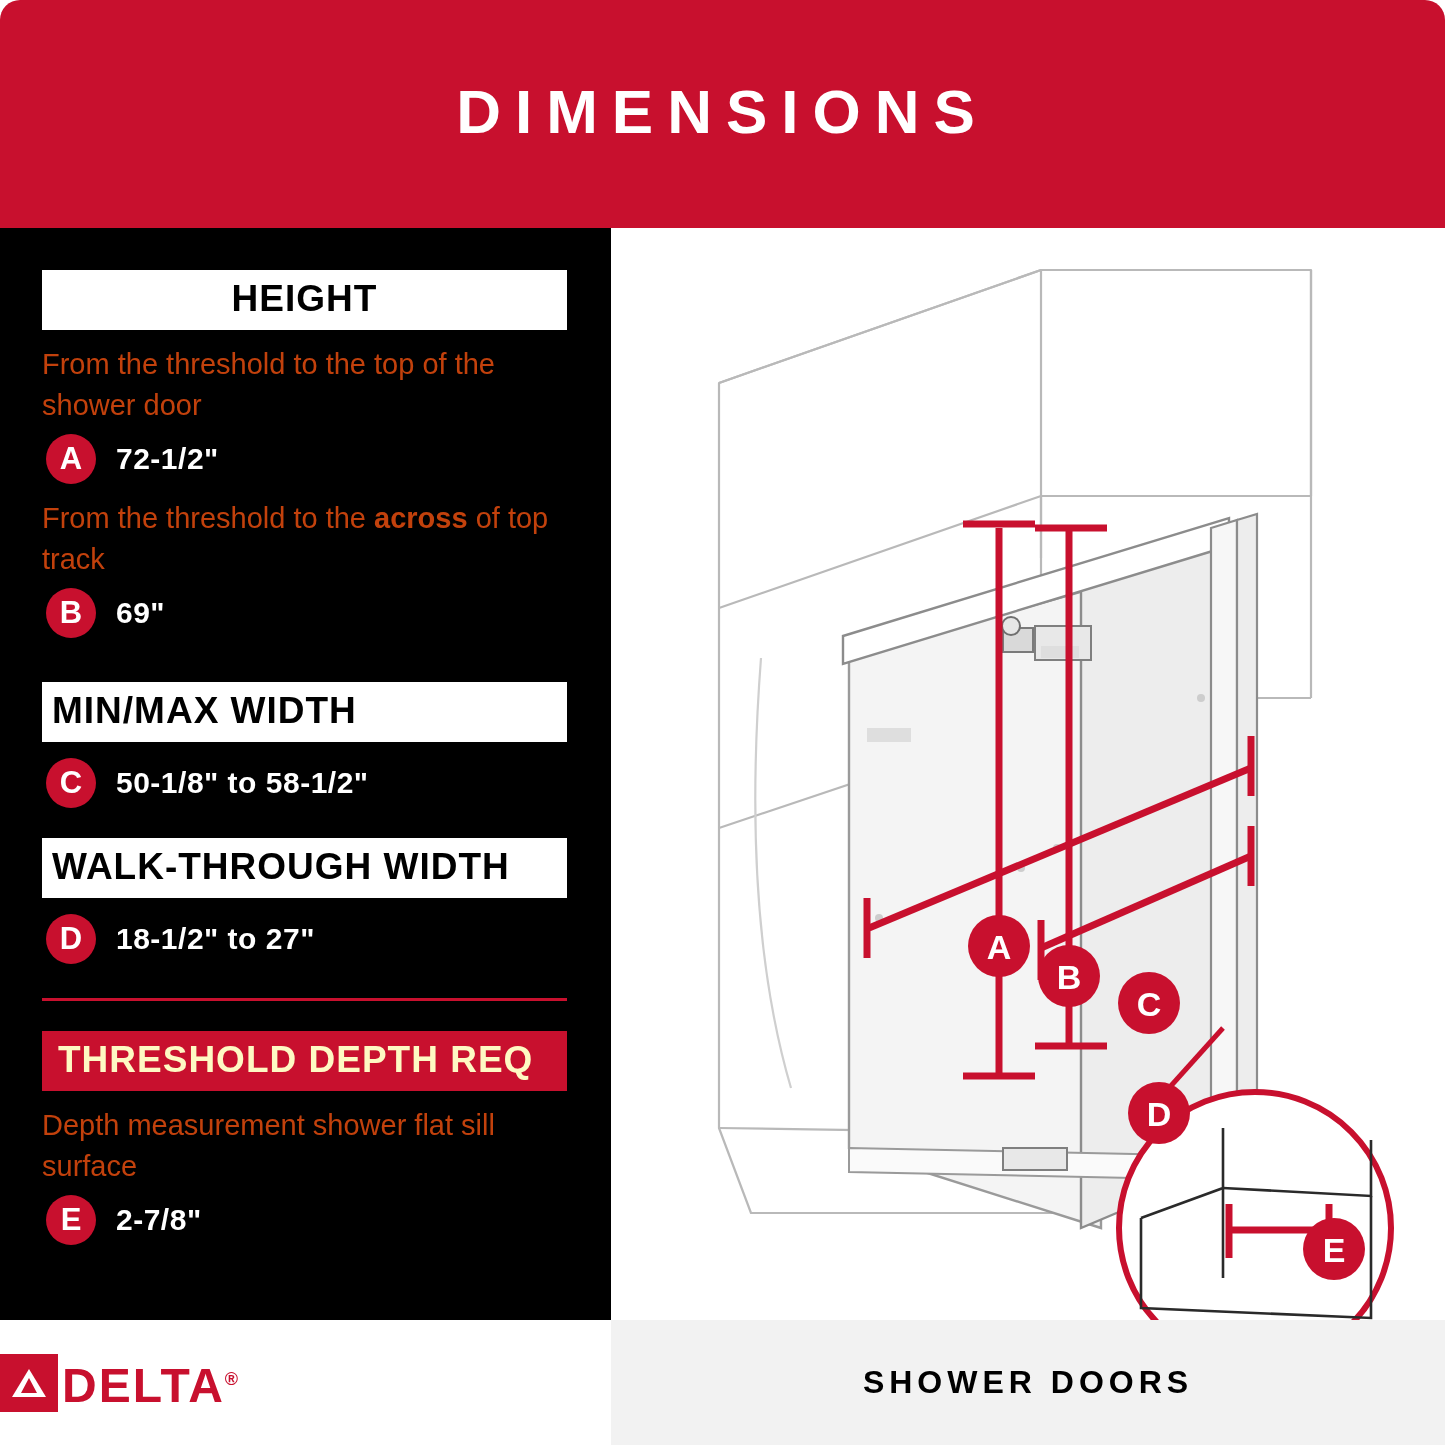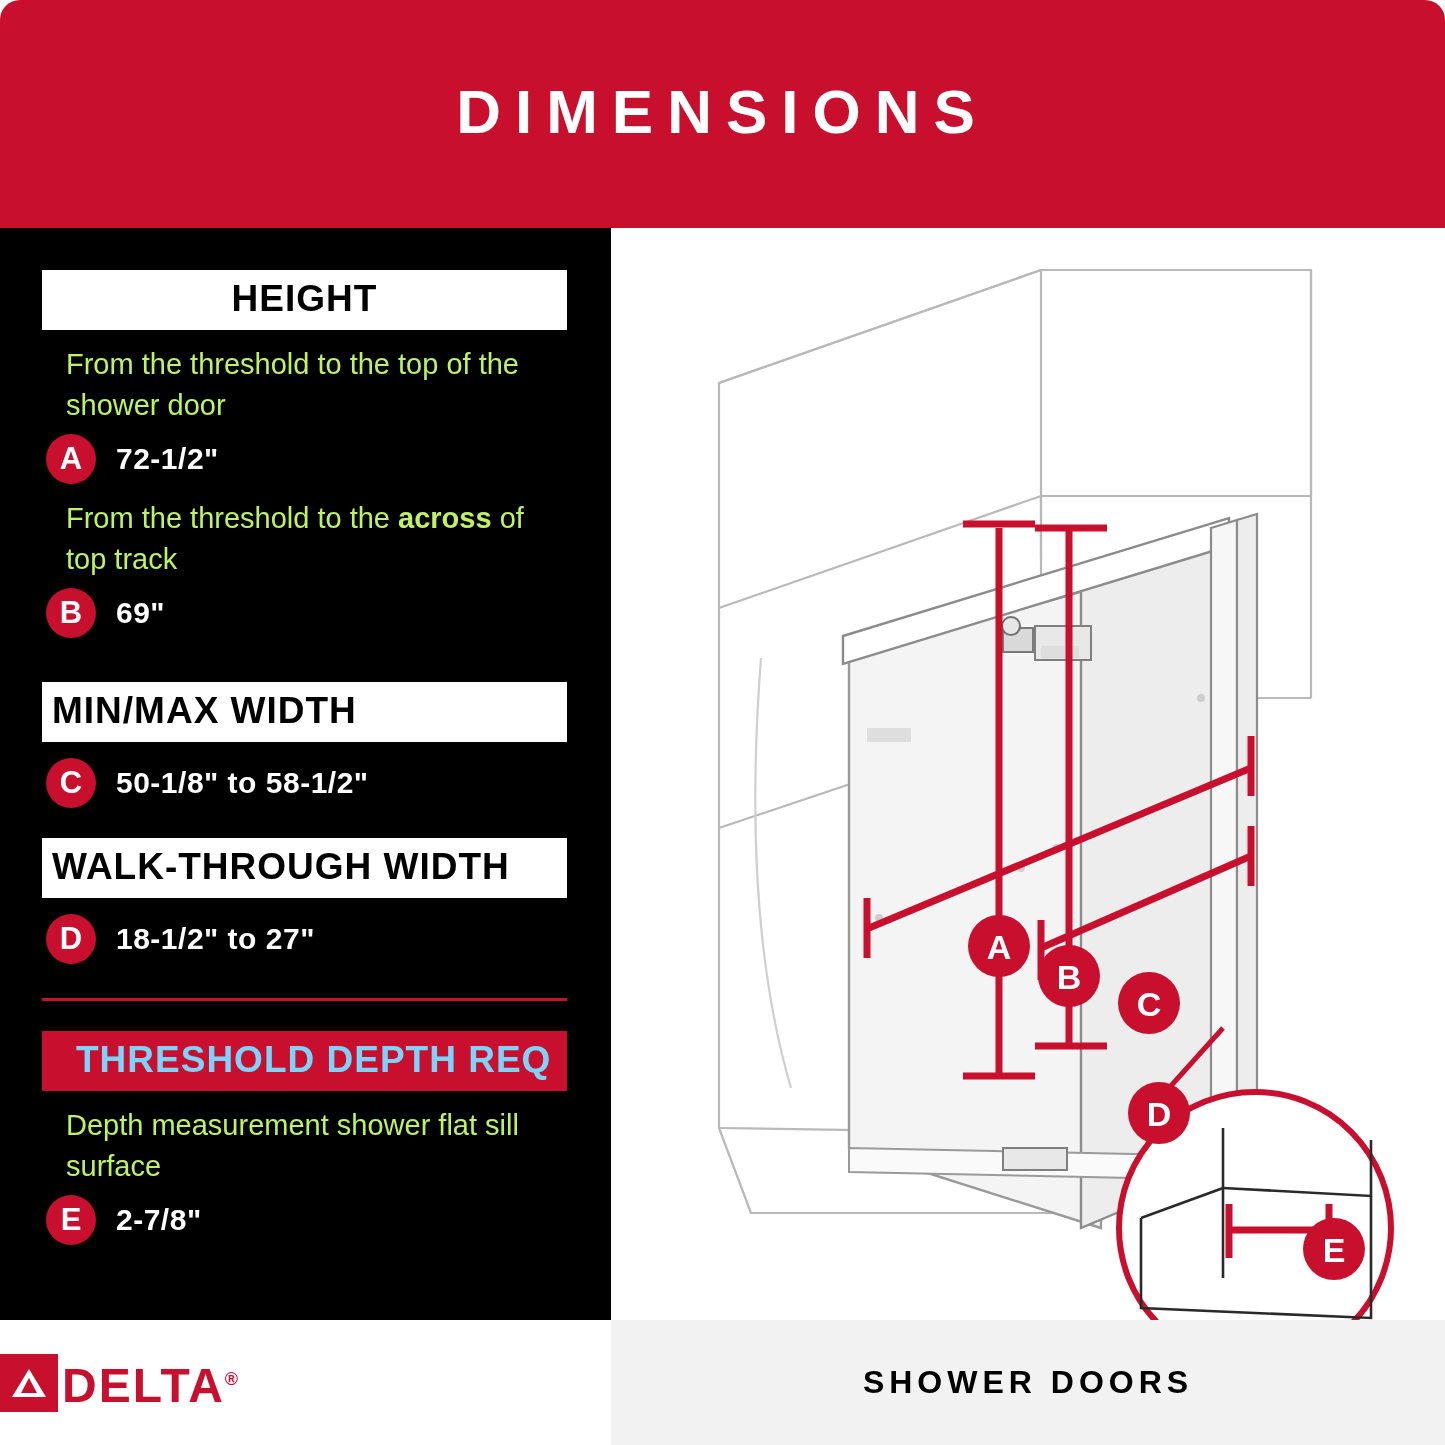--- a/index.html
+++ b/index.html
@@ -38,27 +38,27 @@
   .sect-head{
     background:#ffffff;color:#000000;
     font-size:37px;font-weight:bold;
     letter-spacing:1px;
     text-align:center;
     padding:10px 8px 12px 8px;
     line-height:38px;
     box-sizing:border-box;
   }
   .sect-head.left{text-align:left;padding-left:10px;}
-  .sect-head.red{background:#c8102e;color:#7dd3fc;text-align:left;padding-left:34px;}
+  .sect-head.red{background:#c8102e;color:#fef9c3;text-align:left;padding-left:16px;}
 
   .desc{
-    color:#bef264;
+    color:#c2410c;
     font-size:29px;
     line-height:41px;
-    margin:14px 0 8px 24px;
+    margin:14px 0 8px 0;
     max-width:520px;
   }
   .desc b{font-weight:bold;}
 
   .meas-row{
     display:flex;align-items:center;
     margin:6px 0 8px 4px;
   }
   .badge{
     width:50px;height:50px;border-radius:50%;

